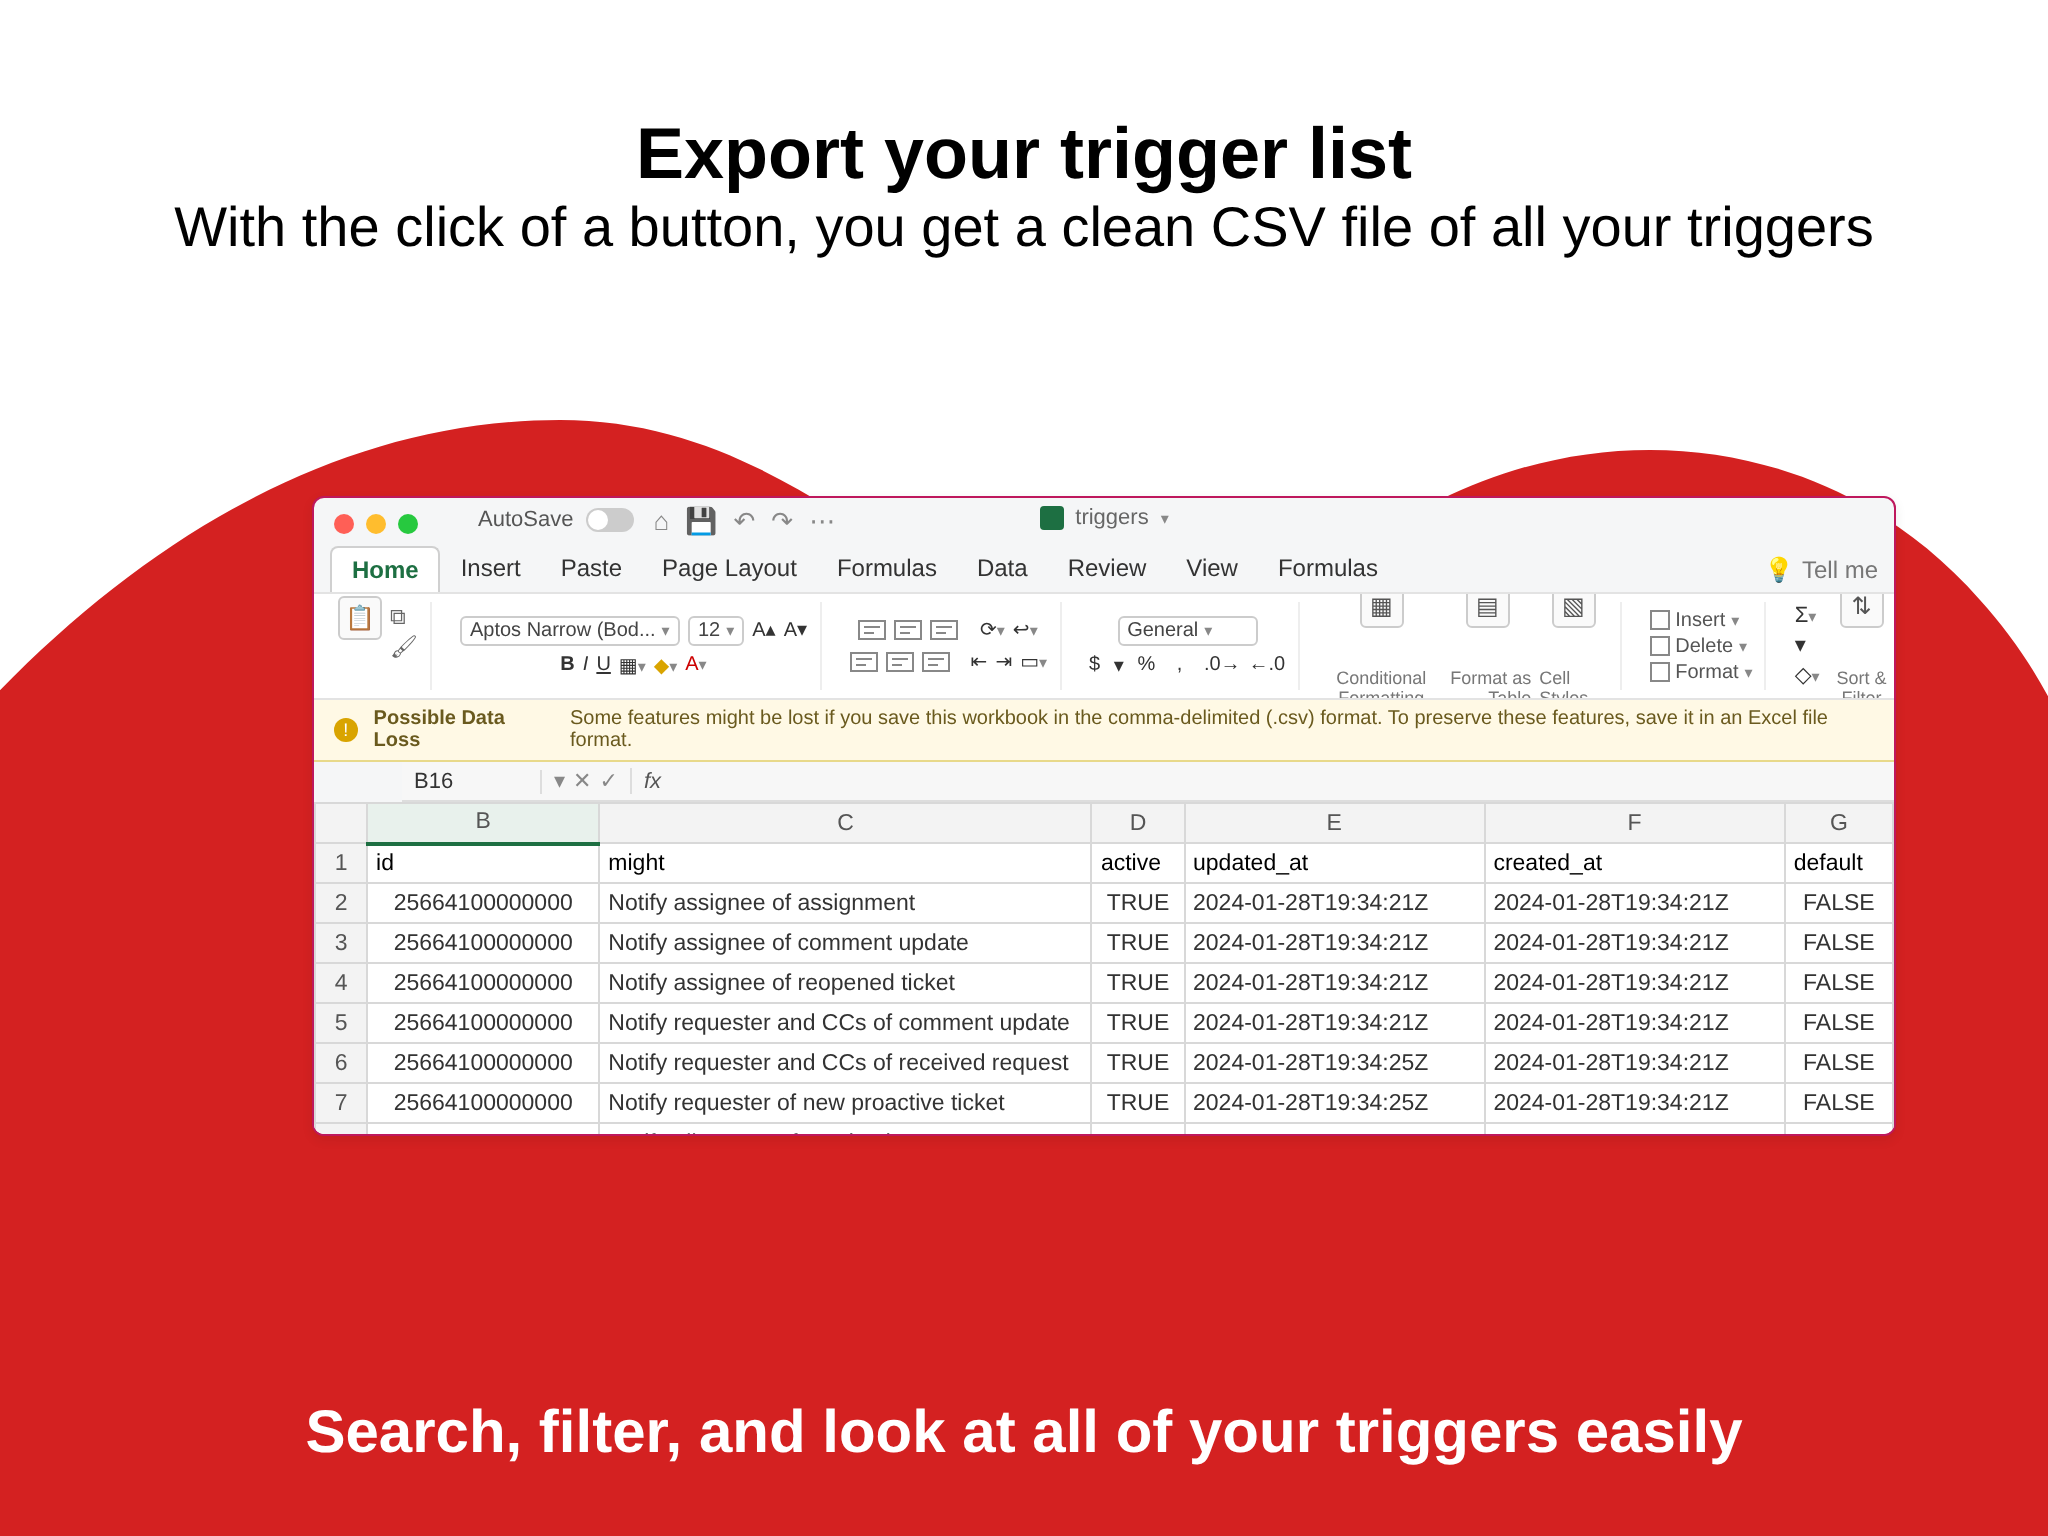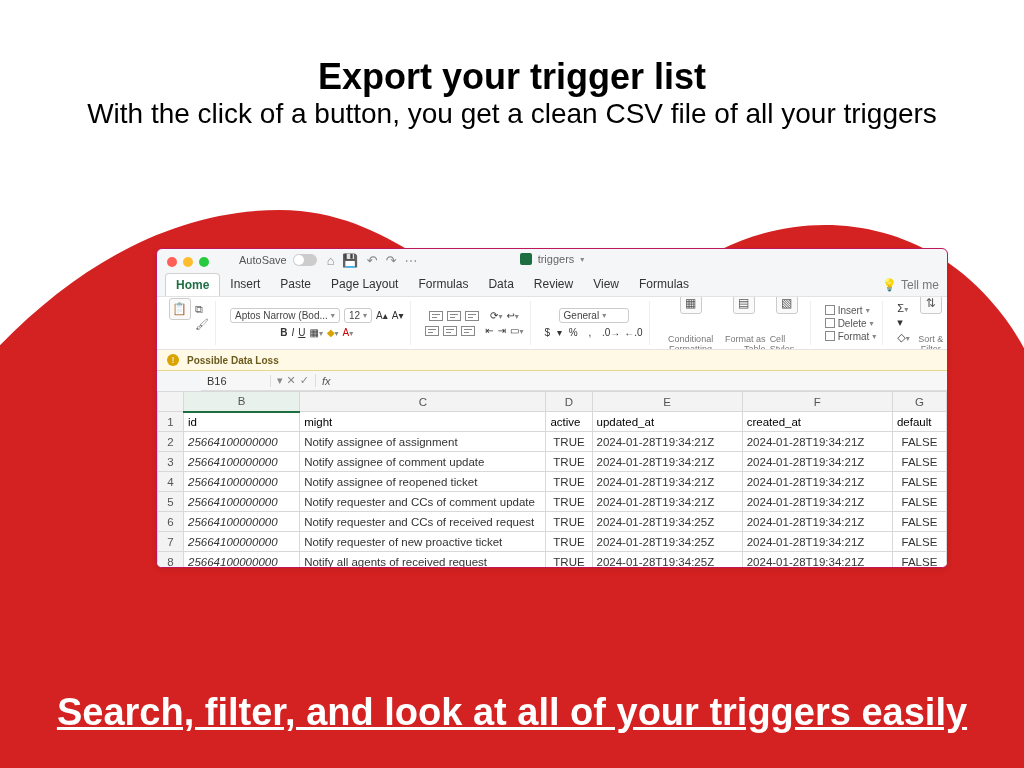--- a/index.html
+++ b/index.html
@@ -1,20 +1,20 @@
 <!DOCTYPE html>
 <html><head>
 <meta charset="utf-8">
 <style>
   * { box-sizing: border-box; margin: 0; padding: 0; }
   html, body { width: 1024px; height: 768px; font-family: -apple-system, Helvetica, Arial, sans-serif; background: #fff; overflow: hidden; }
   .page { position: relative; width: 1024px; height: 768px; }
   .hero-title { text-align: center; font-weight: 800; font-size: 36px; padding-top: 56px; color: #000; }
   .hero-sub { text-align: center; font-size: 28px; color: #000; font-weight: 400; }
-  .footer-title { position: absolute; bottom: 34px; width: 100%; text-align: center; color: #fff; font-weight: 800; font-size: 38px; text-decoration: underline; }
+  .footer-title { position: absolute; bottom: 34px; width: 100%; text-align: center; color: #fff; font-weight: 800; font-size: 30px; }
   .blob { position: absolute; top: 170px; left: -40px; width: 1100px; height: 640px; z-index: 0; }
   .blob svg { width: 100%; height: 100%; }
   .excel-window {
     position: absolute;
     left: 156px; top: 248px;
     width: 792px; height: 320px;
     background: #f5f6f7;
     border: 1px solid #be185d;
     border-radius: 6px;
     overflow: hidden;
@@ -55,21 +55,21 @@
   .refbar { display:flex; align-items:center; background:#f7f7f7; border-bottom:1px solid #ddd; height:20px; font-size:11px;margin-left:44px; }
   .namebox { width:70px; border-right:1px solid #ddd; padding:0 6px; color:#333; }
   .refbar .navbtns { display:flex; gap:4px; padding:0 6px; color:#888; border-right:1px solid #ddd; }
   .fx { font-style:italic; padding:0 6px; color:#555; }
   .grid-area { background:#fff; }
   table.sheet { border-collapse:collapse; width:100%; table-layout:fixed; }
   table.sheet th, table.sheet td { border:1px solid #d8d8d8; font-size:11.5px; padding:2px 4px; height:20px; white-space:nowrap; overflow:hidden; }
   table.sheet thead th { background:#f3f3f3; color:#555; font-weight:400; text-align:center; }
   table.sheet th.rowhdr { background:#f3f3f3; text-align:center; width:26px; color:#555; font-weight:400;}
   .colB-sel { border-bottom:2px solid #1d6f42 !important; background:#e8f1ec !important; color:#1d6f42; }
-  .num-right { text-align:left;font-style:italic; }
+  .num-right { text-align:center; }
   .center { text-align:center; }
   .hdrcell { color:#000;margin-left:14px; }
   .colw-rh { width:26px } .colw-B{width:116px} .colw-C{width:246px} .colw-D{width:46px} .colw-E{width:150px} .colw-F{width:150px} .colw-G{width:54px}
   .ribbon .vcol { display:flex; flex-direction:column; gap:2px; }
   .ribbon .mini { font-size:10px; color:#555; display:flex; align-items:center; gap:3px;}
   .ribbon .mini .sq { width:10px; height:10px; border:1px solid #888; background:#fff; }
   .chev { font-size:8px; color:#888; }
   .undo-redo span{ font-size:13px; color:#888;}
 </style>
 </head>
@@ -255,20 +255,21 @@
             <div class="lbl" style="width:34px;text-align:center">Sort &amp; Filter</div>
           </div>
 
         </div>
       </div>
     </div>
 
     <div class="warning-bar">
       <div class="wicon">!</div>
       <b>Possible Data Loss</b>
+      <span>Some features might be lost if you save this workbook in the comma-delimited (.csv) format. To preserve these features, save it in an Excel file format.</span>
     </div>
 
     <div class="refbar">
       <div class="namebox">B16</div>
       <div class="navbtns">
         <span>▾</span>
         <span>✕</span>
         <span>✓</span>
       </div>
       <div class="fx">fx</div>

